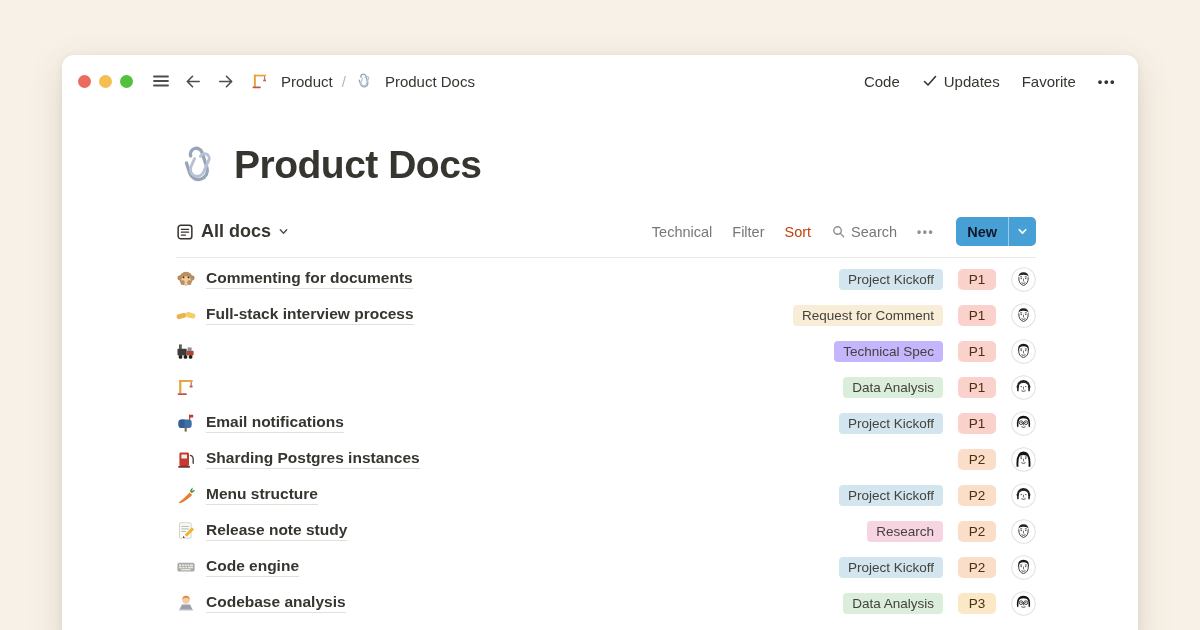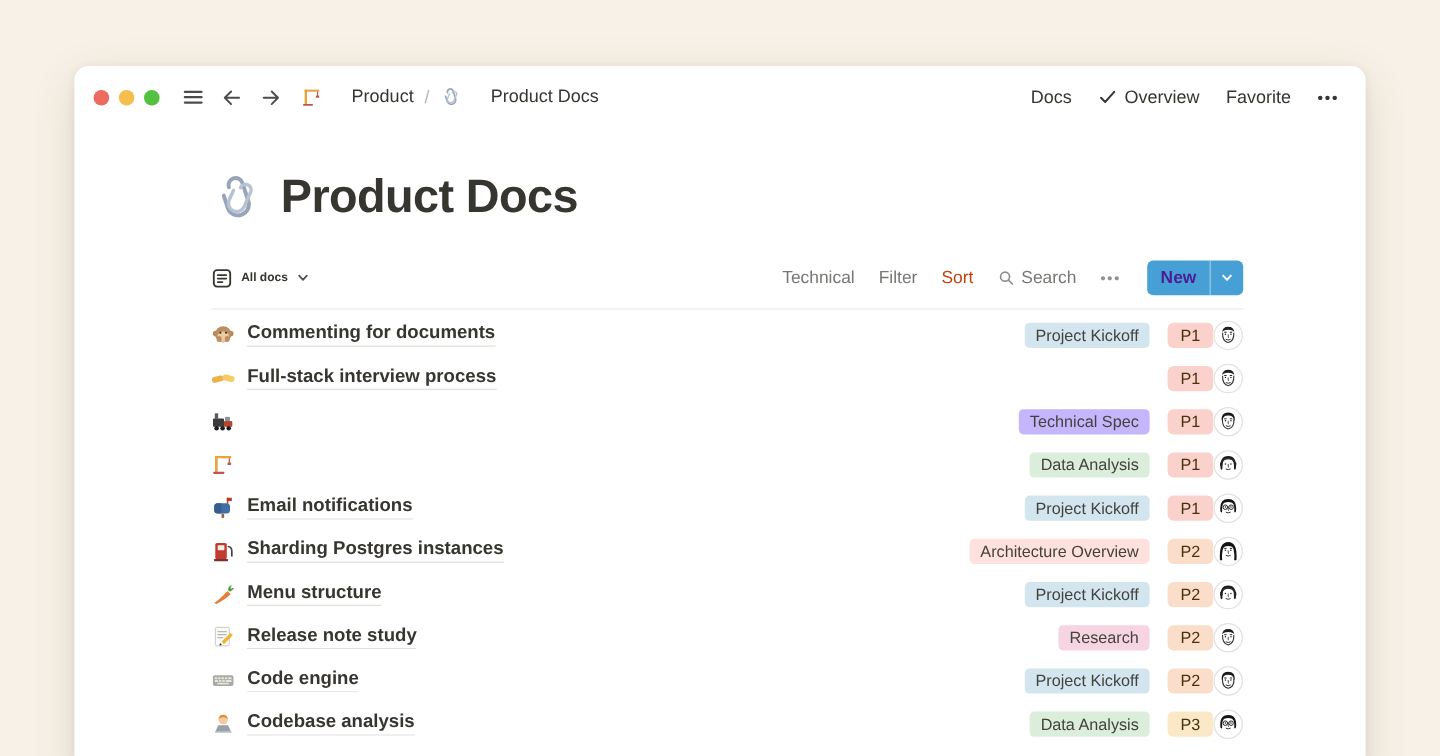--- a/index.html
+++ b/index.html
@@ -25,21 +25,21 @@
   }
   .traffic { display: flex; align-items: center; gap: 8px; margin-right: 16px; }
   .dot { width: 13px; height: 13px; border-radius: 50%; display: inline-block; }
   .dot.red { background: #EC6A5E; }
   .dot.yellow { background: #F4BF4F; }
   .dot.green { background: #52C140; }
   .tb-icon { display: inline-flex; align-items: center; justify-content: center;
              width: 24px; height: 24px; margin-right: 8px; cursor: pointer; }
   .tb-icon svg { display: block; }
   .breadcrumb { display: flex; align-items: center; margin-left: 6px; font-size: 15px; }
-  .crumb { display: inline-flex; gap: 24px; cursor: pointer; }
+  .crumb { display: inline-flex; align-items: center; gap: 12px; cursor: pointer; }
   .crumb-sep { color: #B9B7B2; margin: 0 9px; }
   .tb-spacer { flex: 1; }
   .tb-actions { display: flex; align-items: center; gap: 22px; font-size: 15px; }
   .tb-action { display: inline-flex; align-items: center; gap: 6px; cursor: pointer; }
   .tb-more { font-size: 13px; letter-spacing: 1.5px; font-weight: 700; cursor: pointer; }
   
   .content { width: 860px; margin-left: 114px; }
   .page-title-row {
     display: flex; align-items: center; gap: 14px;
     margin-top: 36px;
@@ -53,29 +53,29 @@
   .emoji.lg { width: 44px; height: 44px; }
   .emoji.row-emoji { width: 20px; height: 20px; margin-right: 10px; flex: none; }
   
   .viewbar {
     display: flex; align-items: center;
     margin-top: 30px;
     padding-bottom: 11px;
     border-bottom: 1px solid #EAE9E6;
   }
   .view-switcher { display: flex; align-items: center; gap: 7px; cursor: pointer;
-                   font-size: 10px; font-weight: 700; color: #37352F; }
+                   font-size: 18px; font-weight: 700; color: #37352F; }
   .vb-spacer { flex: 1; }
   .view-controls { display: flex; align-items: center; gap: 20px; font-size: 14.5px; color: #787774; }
   .vb-item { cursor: pointer; display: inline-flex; align-items: center; gap: 5px; }
   .vb-more { font-size: 12px; letter-spacing: 1.5px; font-weight: 700; color: #91918E; cursor: pointer; }
   .new-btn {
     display: inline-flex; align-items: stretch;
     border-radius: 5px; overflow: hidden;
-    color: #4c1d95; font-size: 14.5px; font-weight: 600;
+    color: #0f172a; font-size: 14.5px; font-weight: 600;
     height: 29px; cursor: pointer; margin-left: 2px;
   }
   .new-btn-main { display: flex; align-items: center; padding: 0 11px; }
   .new-btn-divider { width: 1px; background: rgba(255,255,255,0.45); }
   .new-btn-caret { display: flex; align-items: center; padding: 0 8px; }
   
   .rows { padding-top: 3px; }
   .row { display: flex; align-items: center; height: 36px; cursor: pointer; }
   .row-title {
     font-size: 15.5px; font-weight: 600; color: #37352F;
@@ -85,20 +85,21 @@
   .spacer { flex: 1; }
   .tag {
     font-size: 13.5px; color: #44423D;
     padding: 3px 9px; border-radius: 4px;
     white-space: nowrap; margin-right: 15px;
   }
   .pri {
     font-size: 13.5px; color: #49310E;
     min-width: 38px; text-align: center;
     padding: 3px 0; border-radius: 5px;
+    margin-right: 15px;
   }
   .avatar { width: 25px; height: 25px; flex: none; }
   .avatar svg { display: block; width: 100%; height: 100%; }
 </style>
 </head>
 <body>
 
 <div class="window">
 
   <div class="topbar">
@@ -147,28 +148,28 @@
             <svg viewBox="0 0 20 20" fill="none" stroke-linecap="round">
               <path d="M8.1 5.1a2.7 2.7 0 0 1 5.4 0v7.3a4.1 4.1 0 0 1-8.2 0V7.5" transform="rotate(-18 10 10)" stroke="#97A5BB" stroke-width="1.5"></path>
               <path d="M9.4 6a2.1 2.1 0 0 1 4.2 0v6a3.1 3.1 0 0 1-6.2 0V8" transform="rotate(24 10 10)" stroke="#B7C2D3" stroke-width="1.3"></path>
             </svg>
           </span>
         <span>Product Docs</span>
       </span>
     </div>
     <div class="tb-spacer"></div>
     <div class="tb-actions">
-      <span class="tb-action">Docs</span>
+      <span class="tb-action">Code</span>
       <span class="tb-action">
         <span class="tb-icon" style="width:16px;height:16px;margin:0">
             <svg width="16" height="16" viewBox="0 0 16 16">
               <path d="M2.5 8.5 6 12 13.5 3.5" fill="none" stroke="#37352F" stroke-width="1.6" stroke-linecap="round" stroke-linejoin="round"></path>
             </svg>
           </span>
-        <span>Overview</span>
+        <span>Updates</span>
       </span>
       <span class="tb-action">Favorite</span>
       <span class="tb-more">•••</span>
     </div>
   </div>
 
   <div class="content">
 
     <h1 class="page-title-row">
       <span class="emoji lg">
@@ -260,20 +261,21 @@
 
   <div class="row">
     <span class="emoji row-emoji">
             <svg viewBox="0 0 20 20">
               <rect x="0.5" y="8.6" width="9.8" height="5" rx="2.3" fill="#E9B44C" transform="rotate(-14 5 11)"></rect>
               <rect x="9.4" y="7.8" width="10" height="5.2" rx="2.3" fill="#F6CC66" transform="rotate(14 15 10.5)"></rect>
             </svg>
           </span>
     <span class="row-title">Full-stack interview process</span>
     <span class="spacer"></span>
+    <span class="tag" style="background: rgb(248, 237, 215);">Request for Comment</span>
     <span class="pri" style="background: rgb(250, 209, 203);">P1</span>
     <span class="avatar">
             <svg viewBox="0 0 24 24">
               <circle cx="12" cy="12" r="11.3" fill="#FFFFFF" stroke="#E3E1DE" stroke-width="1"></circle>
               <path d="M7.1 9.6Q7.4 5 12 5q4.6 0 4.9 4.6Q16 7.4 12 7.4q-4 0-4.9 2.2Z" fill="#222"></path>
               <path d="M7.5 9.8Q7.2 16.6 12 17.7q4.8-1.1 4.5-7.9" fill="none" stroke="#333" stroke-width="0.9"></path>
               <path d="M8.8 9.5h1.9M13.3 9.5h1.9" stroke="#222" stroke-width="0.8"></path>
               <circle cx="9.8" cy="11.1" r="0.6" fill="#1E1E1E"></circle>
               <circle cx="14.2" cy="11.1" r="0.6" fill="#1E1E1E"></circle>
               <path d="M12 11.2v2.1q0 .5.6.5" fill="none" stroke="#333" stroke-width="0.7"></path>
@@ -372,21 +374,20 @@
     <span class="emoji row-emoji">
             <svg viewBox="0 0 20 20">
               <rect x="3.4" y="3.4" width="9.6" height="13.6" rx="1.4" fill="#C23B2E"></rect>
               <rect x="5.4" y="5.4" width="5.6" height="4.1" rx="0.6" fill="#F2EFE9"></rect>
               <rect x="2.4" y="16.8" width="11.6" height="1.9" rx="0.4" fill="#77332B"></rect>
               <path d="M14.4 6.4q3 .6 2.8 4.6v3.2" fill="none" stroke="#444" stroke-width="1.4" stroke-linecap="round"></path>
             </svg>
           </span>
     <span class="row-title">Sharding Postgres instances</span>
     <span class="spacer"></span>
-    <span class="tag" style="background: rgb(255, 226, 221);">Architecture Overview</span>
     <span class="pri" style="background: rgb(250, 222, 201);">P2</span>
     <span class="avatar">
             <svg viewBox="0 0 24 24">
               <circle cx="12" cy="12" r="11.3" fill="#FFFFFF" stroke="#E3E1DE" stroke-width="1"></circle>
               <path d="M5.4 19Q4.3 4.4 12 4.4q7.7 0 6.6 14.6h-1.8Q17.4 9 14.6 8.1q-2.6-.8-5.2 0Q6.6 9 7.2 19Z" fill="#141414"></path>
               <path d="M8.8 9.6h1.9M13.3 9.6h1.9" stroke="#222" stroke-width="0.8"></path>
               <circle cx="9.8" cy="11.1" r="0.6" fill="#1E1E1E"></circle>
               <circle cx="14.2" cy="11.1" r="0.6" fill="#1E1E1E"></circle>
               <path d="M12 11.2v2.1q0 .5.6.5" fill="none" stroke="#333" stroke-width="0.7"></path>
               <path d="M10.3 15.3q1.7 1 3.4 0" fill="none" stroke="#333" stroke-width="0.8" stroke-linecap="round"></path>

